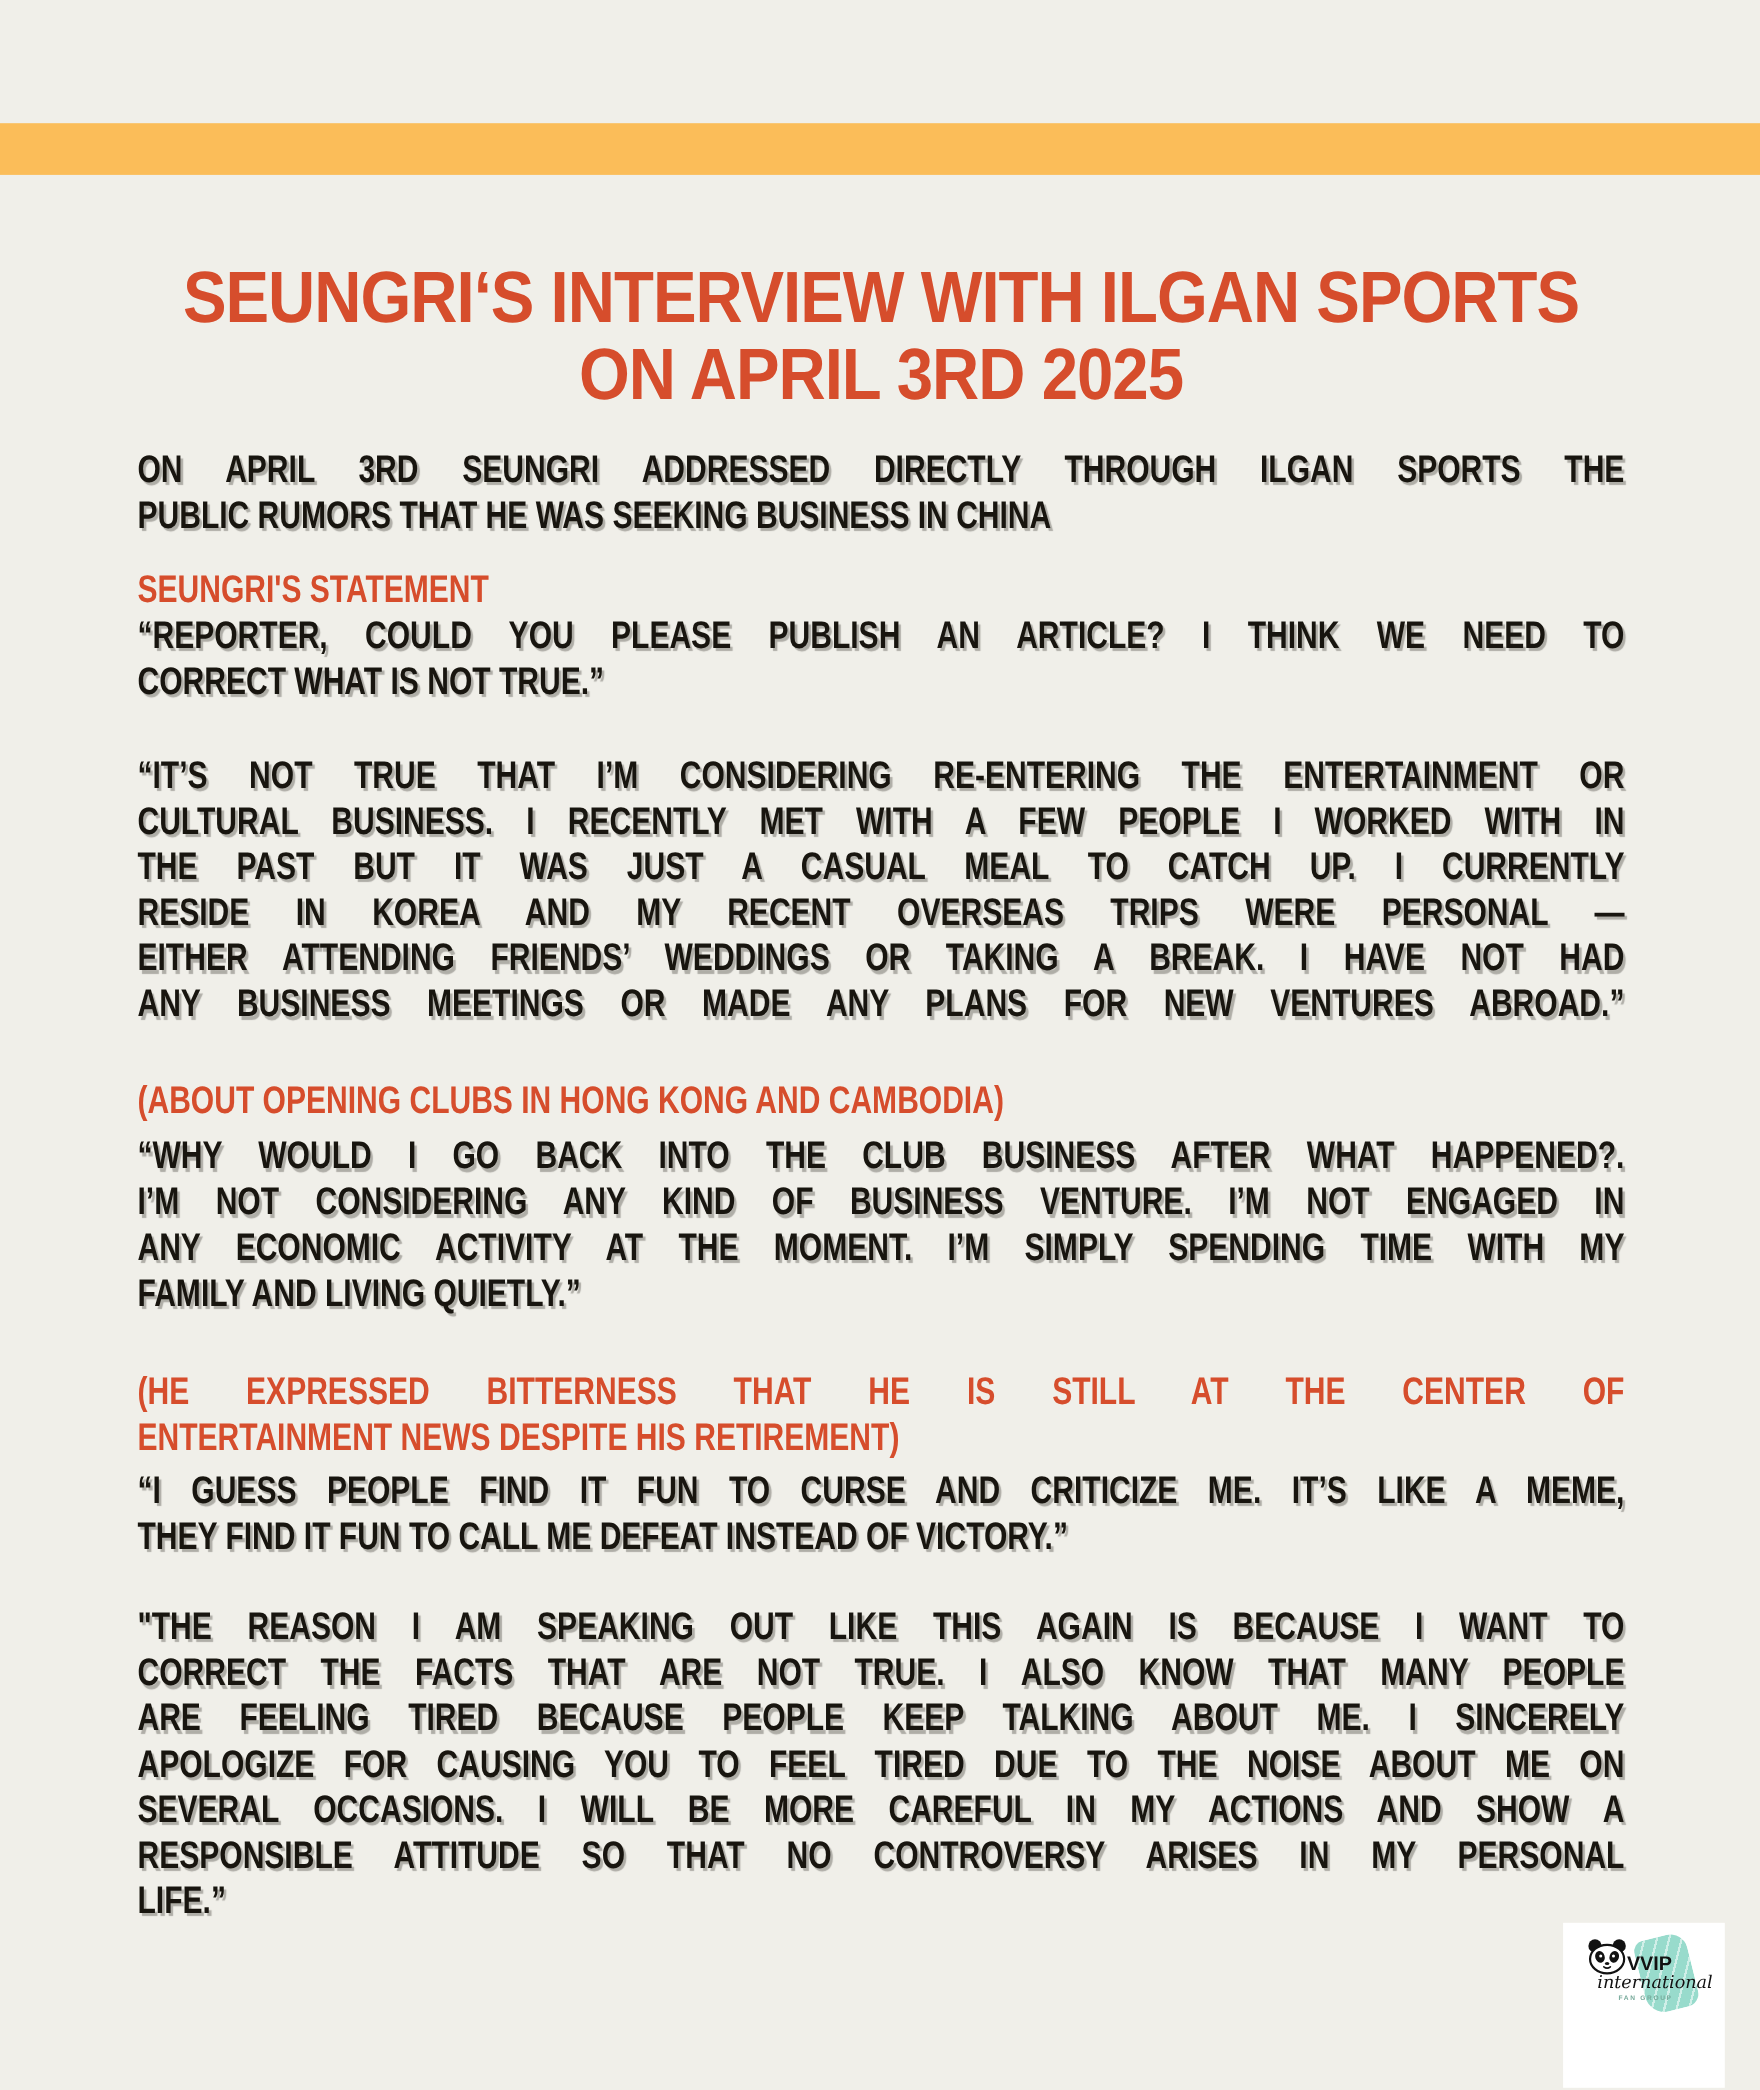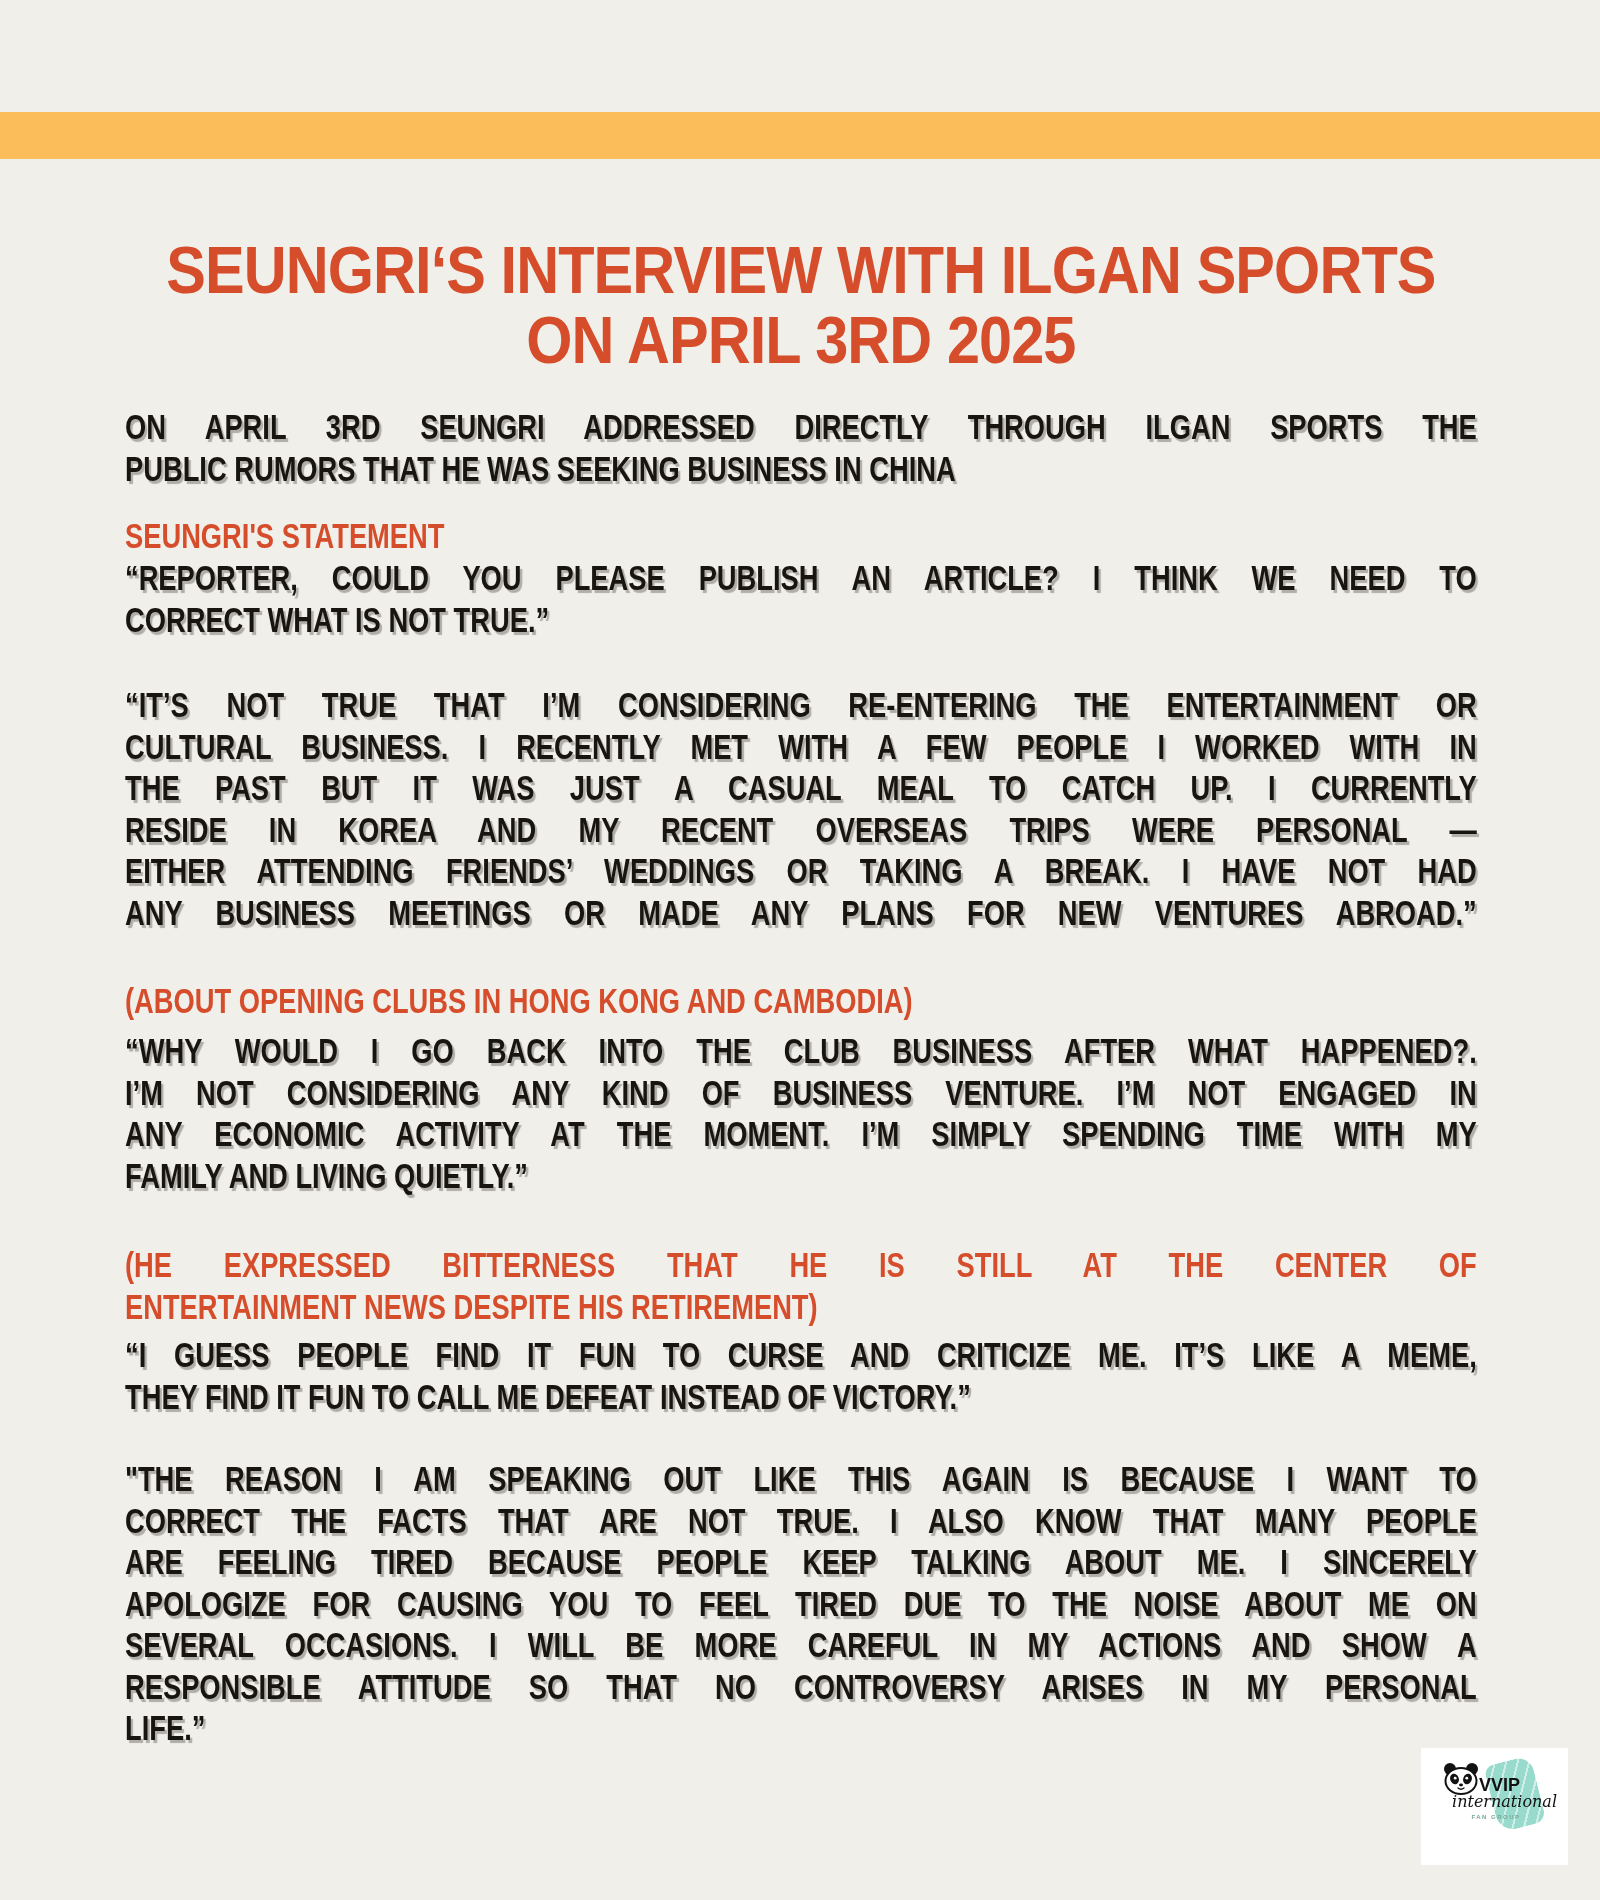--- a/index.html
+++ b/index.html
@@ -60,21 +60,21 @@
   .h-clubs      { top: 980px; }
   .p-clubs      { top: 1030px; }
   .h-bitter     { top: 1244px; }
   .p-bitter1    { top: 1334px; }
   .p-bitter2    { top: 1458px; }
 
   
   .logo-box {
     position: absolute;
     left: 1421px; top: 1748px;
-    width: 147px; height: 117px;
+    width: 147px; height: 150px;
     background: #ffffff;
   }
   .logo-brush {
     position: absolute;
     left: 70px; top: 12px;
     width: 48px; height: 68px;
     background:
       repeating-linear-gradient(118deg,
         rgba(255,255,255,0) 0px, rgba(255,255,255,0) 9px,
         rgba(255,255,255,0.55) 9px, rgba(255,255,255,0.55) 11px),

